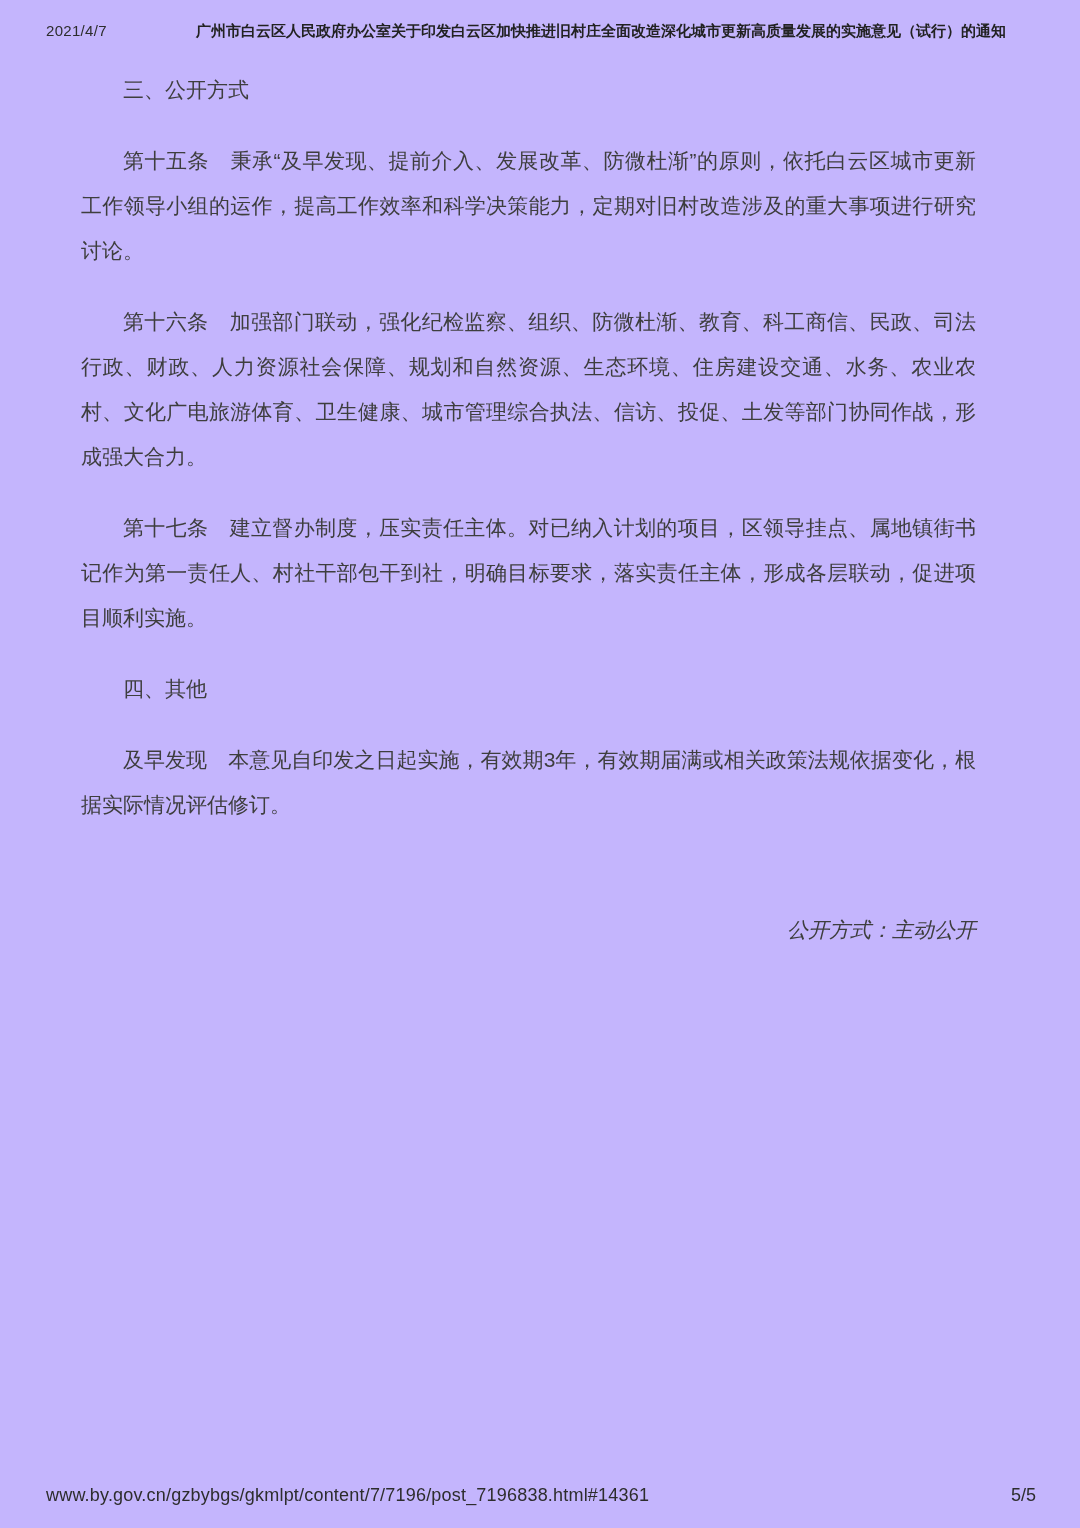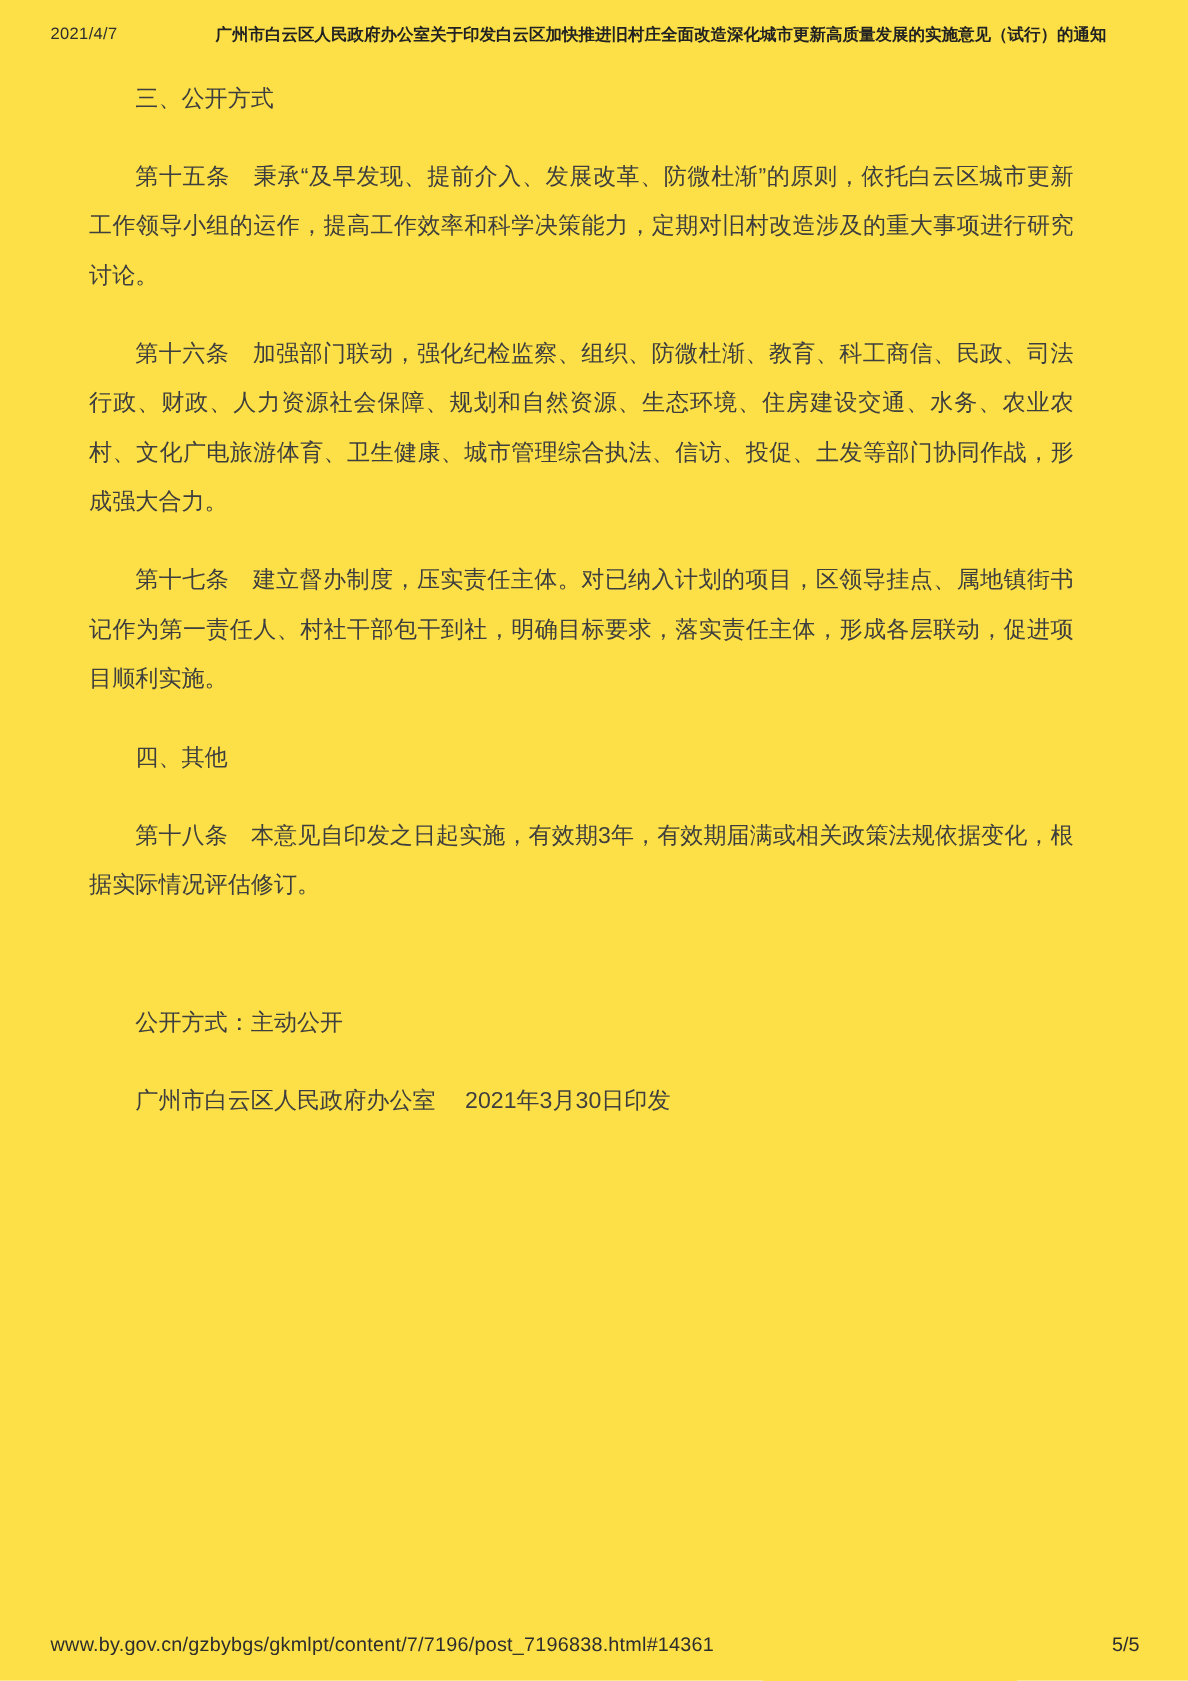--- a/index.html
+++ b/index.html
@@ -5,21 +5,21 @@
   * { margin: 0; padding: 0; box-sizing: border-box; }
   html, body {
     width: 1080px;
     background: #ffffff;
     font-family: "Liberation Sans", "DejaVu Sans", sans-serif;
   }
   .page {
     position: relative;
     width: 1080px;
     height: 1528px;
-    background: #fde047;
+    background: #c4b5fd;
     overflow: hidden;
   }
   
   .print-header {
     position: absolute;
     top: 22px;
     left: 46px;
     right: 40px;
     display: flex;
     align-items: flex-start;
@@ -52,21 +52,22 @@
     margin: 26px 0;
     text-indent: 2em;
   }
   .block:first-child { margin-top: 0; }
   .block.heading {
     text-align: left;
     font-weight: 400;
   }
   .block.publish {
     margin-top: 80px;
-    text-align: left;
+    text-align: right;
+    font-style: italic;
   }
   .block.issue {
     margin-top: 16px;
     text-align: left;
   }
   
   .print-footer {
     position: absolute;
     bottom: 22px;
     left: 46px;
@@ -89,23 +90,22 @@
     <div class="print-date">2021/4/7</div>
     <div class="print-title">广州市白云区人民政府办公室关于印发白云区加快推进旧村庄全面改造深化城市更新高质量发展的实施意见（试行）的通知</div>
   </div>
 
   <div class="doc-body">
     <p class="block heading">三、公开方式</p>
     <p class="block para">第十五条　秉承“及早发现、提前介入、发展改革、防微杜渐”的原则，依托白云区城市更新工作领导小组的运作，提高工作效率和科学决策能力，定期对旧村改造涉及的重大事项进行研究讨论。</p>
     <p class="block para">第十六条　加强部门联动，强化纪检监察、组织、防微杜渐、教育、科工商信、民政、司法行政、财政、人力资源社会保障、规划和自然资源、生态环境、住房建设交通、水务、农业农村、文化广电旅游体育、卫生健康、城市管理综合执法、信访、投促、土发等部门协同作战，形成强大合力。</p>
     <p class="block para">第十七条　建立督办制度，压实责任主体。对已纳入计划的项目，区领导挂点、属地镇街书记作为第一责任人、村社干部包干到社，明确目标要求，落实责任主体，形成各层联动，促进项目顺利实施。</p>
     <p class="block heading">四、其他</p>
-    <p class="block para">第十八条　本意见自印发之日起实施，有效期3年，有效期届满或相关政策法规依据变化，根据实际情况评估修订。</p>
+    <p class="block para">及早发现　本意见自印发之日起实施，有效期3年，有效期届满或相关政策法规依据变化，根据实际情况评估修订。</p>
     <p class="block publish">公开方式：主动公开</p>
-    <p class="block issue">广州市白云区人民政府办公室　 2021年3月30日印发</p>
   </div>
 
   <div class="print-footer">
     <div class="footer-url">www.by.gov.cn/gzbybgs/gkmlpt/content/7/7196/post_7196838.html#14361</div>
     <div class="page-indicator">5/5</div>
   </div>
 
 </div>
 
 </body></html>

